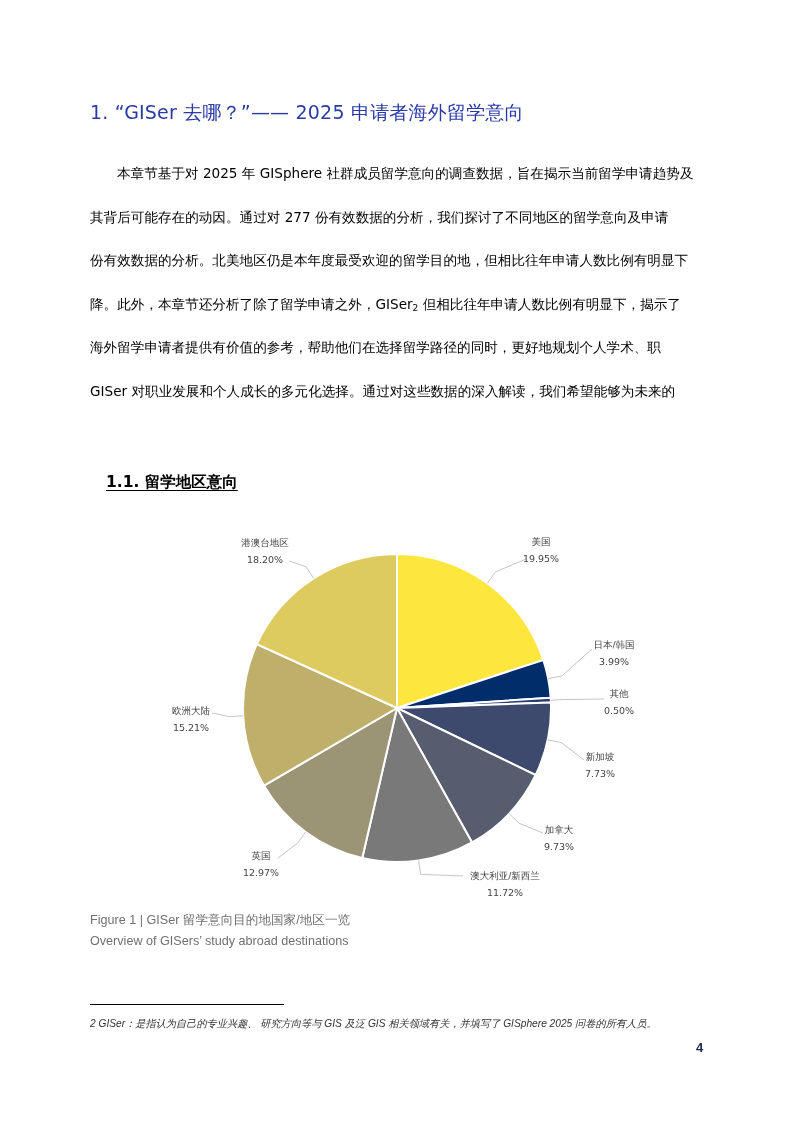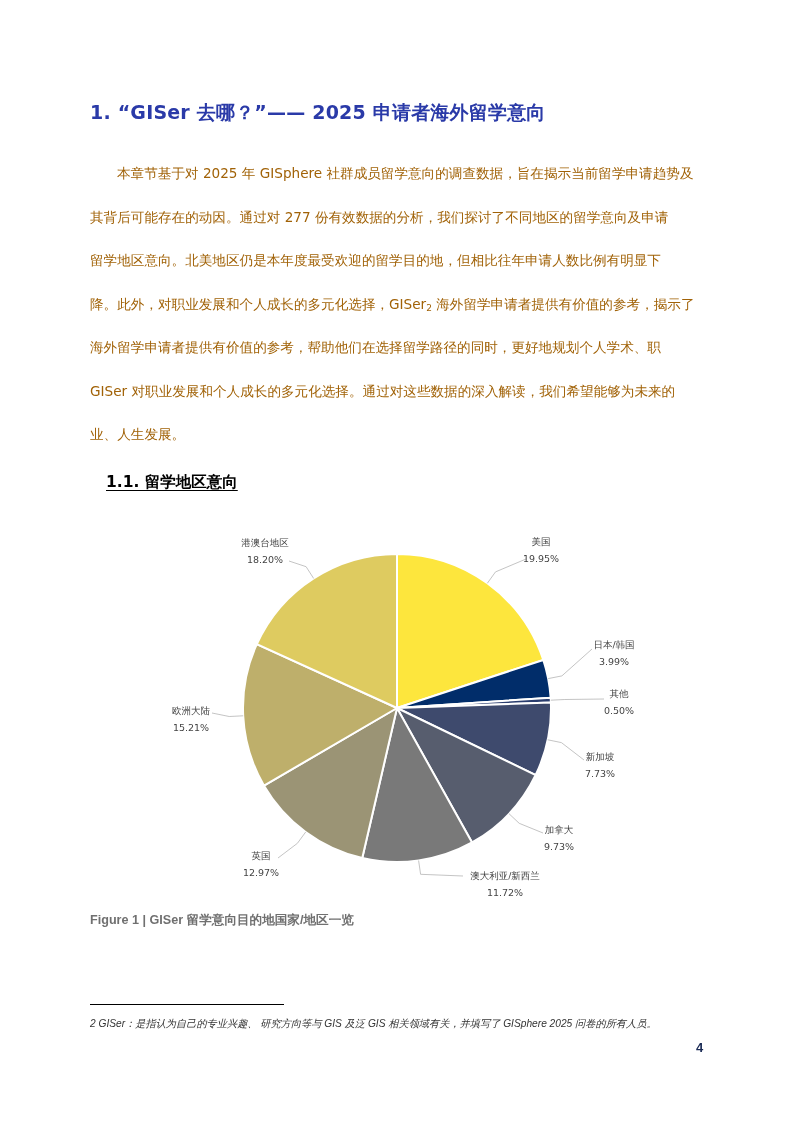--- a/index.html
+++ b/index.html
@@ -1,43 +1,42 @@
 <!DOCTYPE html>
 <html><head>
 <meta charset="utf-8">
 <style>
   html, body { margin: 0; padding: 0; background: #ffffff; }
   body { width: 794px; height: 1123px; position: relative; overflow: hidden;
          font-family: "DejaVu Sans", "Liberation Sans", sans-serif; color: #1a1a1a; }
-  .h1 { position: absolute; left: 90px; top: 100px; font-size: 19px; font-weight: bold; color: #2a3aa8; white-space: nowrap; letter-spacing: 0.2px; }
-  .para { position: absolute; left: 90px; top: 152px; width: 620px; font-size: 13.6px; line-height: 43.5px; color: #a16207; }
+  .h1 { position: absolute; left: 90px; top: 100px; font-size: 19px; font-weight: normal; color: #2a3aa8; white-space: nowrap; letter-spacing: 0.2px; }
+  .para { position: absolute; left: 90px; top: 152px; width: 620px; font-size: 13.6px; line-height: 43.5px; color: #000000; }
   .para .line { display: block; white-space: nowrap; height: 43.5px; }
   .para .indent { padding-left: 27px; }
   .para sub { font-size: 9px; vertical-align: -2px; }
   .h2 { position: absolute; left: 106px; top: 472px; font-size: 15.5px; font-weight: bold; color: #000000; text-decoration: underline; text-underline-offset: 3px; white-space: nowrap; }
   .chart { position: absolute; left: 0; top: 520px; width: 794px; height: 380px; }
   .lbl { font-family: "DejaVu Sans", sans-serif; font-size: 9.5px; fill: #444; }
-  .caption { position: absolute; left: 90px; top: 910px; font-family: "Liberation Sans", sans-serif; font-weight: bold; color: #707070; font-size: 12.6px; line-height: 21px; }
+  .caption { position: absolute; left: 90px; top: 910px; font-family: "Liberation Sans", sans-serif; font-weight: normal; color: #707070; font-size: 12.6px; line-height: 21px; }
   .fn-rule { position: absolute; left: 90px; top: 1004px; width: 194px; height: 1px; background: #000; }
   .footnote { position: absolute; left: 90px; top: 1017px; font-family: "Liberation Sans", sans-serif; font-size: 10.2px; color: #333; white-space: nowrap; font-style: italic; }
   .page-num { position: absolute; left: 696px; top: 1040px; font-family: "Liberation Sans", sans-serif; font-weight: bold; font-size: 13px; color: #1a2a55; }
 </style>
 </head>
 <body>
 
 <div class="h1">1. “GISer 去哪？”—— 2025 申请者海外留学意向</div>
 
 <div class="para">
   <span class="line indent">本章节基于对 2025 年 GISphere 社群成员留学意向的调查数据，旨在揭示当前留学申请趋势及</span>
   <span class="line">其背后可能存在的动因。通过对 277 份有效数据的分析，我们探讨了不同地区的留学意向及申请</span>
-  <span class="line">留学地区意向。北美地区仍是本年度最受欢迎的留学目的地，但相比往年申请人数比例有明显下</span>
-  <span class="line"><span>降。此外，对职业发展和个人成长的多元化选择，GISer</span><sub>2</sub><span> 海外留学申请者提供有价值的参考，揭示了</span></span>
+  <span class="line">份有效数据的分析。北美地区仍是本年度最受欢迎的留学目的地，但相比往年申请人数比例有明显下</span>
+  <span class="line"><span>降。此外，本章节还分析了除了留学申请之外，GISer</span><sub>2</sub><span> 但相比往年申请人数比例有明显下，揭示了</span></span>
   <span class="line">海外留学申请者提供有价值的参考，帮助他们在选择留学路径的同时，更好地规划个人学术、职</span>
   <span class="line">GISer 对职业发展和个人成长的多元化选择。通过对这些数据的深入解读，我们希望能够为未来的</span>
-  <span class="line">业、人生发展。</span>
 </div>
 
 <div class="h2">1.1. 留学地区意向</div>
 
 <div class="chart">
   <svg id="pie-svg" width="794" height="380" viewBox="0 520 794 380" xmlns="http://www.w3.org/2000/svg">
     <g id="slices">
         <path d="M397,708 L397.00,554.00 A154,154 0 0 1 543.31,659.95 Z" fill="#FDE63D" stroke="#ffffff" stroke-width="2"></path>
         <path d="M397,708 L543.31,659.95 A154,154 0 0 1 550.66,697.75 Z" fill="#012D6A" stroke="#ffffff" stroke-width="2"></path>
         <path d="M397,708 L550.66,697.75 A154,154 0 0 1 550.90,702.58 Z" fill="#2A3D6E" stroke="#ffffff" stroke-width="2"></path>
@@ -77,17 +76,18 @@
         <text x="191" y="714" text-anchor="middle" class="lbl">欧洲大陆</text>
         <text x="191" y="731" text-anchor="middle" class="lbl">15.21%</text>
         <text x="265" y="546" text-anchor="middle" class="lbl">港澳台地区</text>
         <text x="265" y="563" text-anchor="middle" class="lbl">18.20%</text>
       </g>
   </svg>
 </div>
 
 <div class="caption">
   <div>Figure 1 | GISer 留学意向目的地国家/地区一览</div>
+  <div>Overview of GISers’ study abroad destinations</div>
 </div>
 
 <div class="fn-rule"></div>
 <div class="footnote">2  GISer：是指认为自己的专业兴趣、 研究方向等与 GIS 及泛 GIS 相关领域有关，并填写了 GISphere 2025 问卷的所有人员。</div>
 <div class="page-num">4</div>
 
 </body></html>

